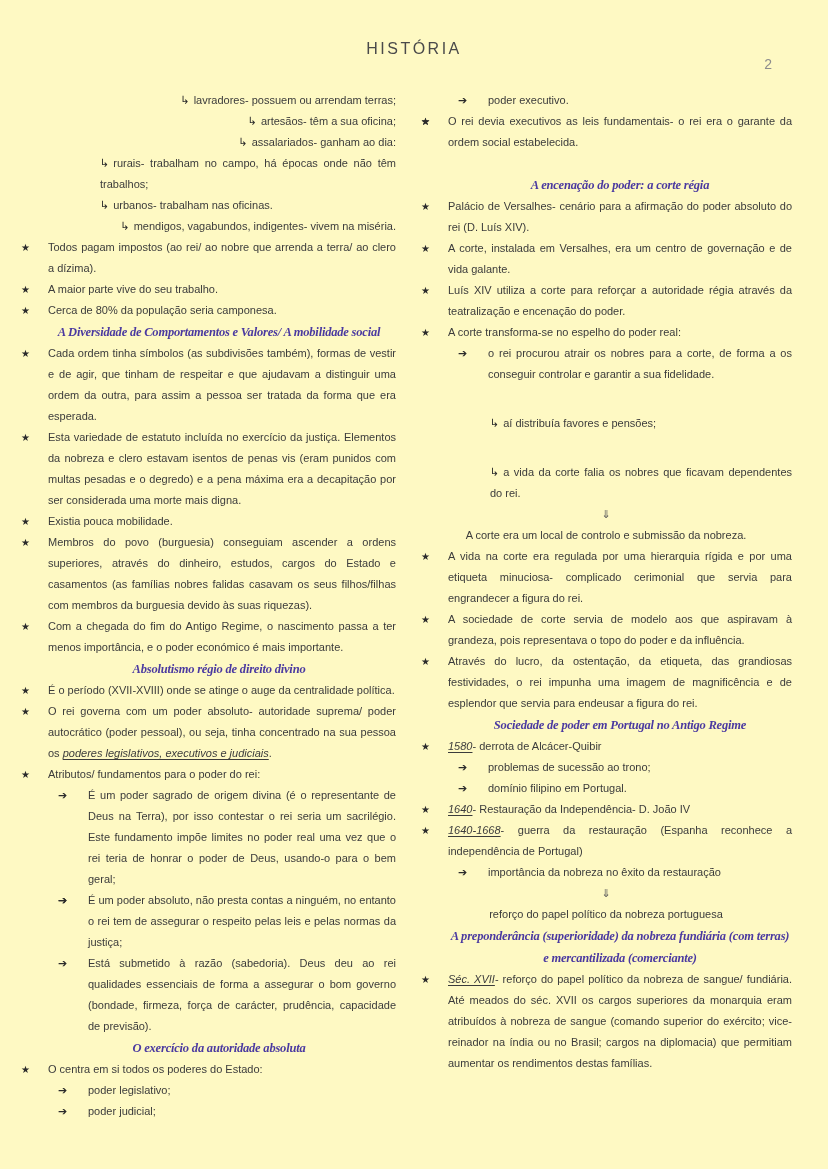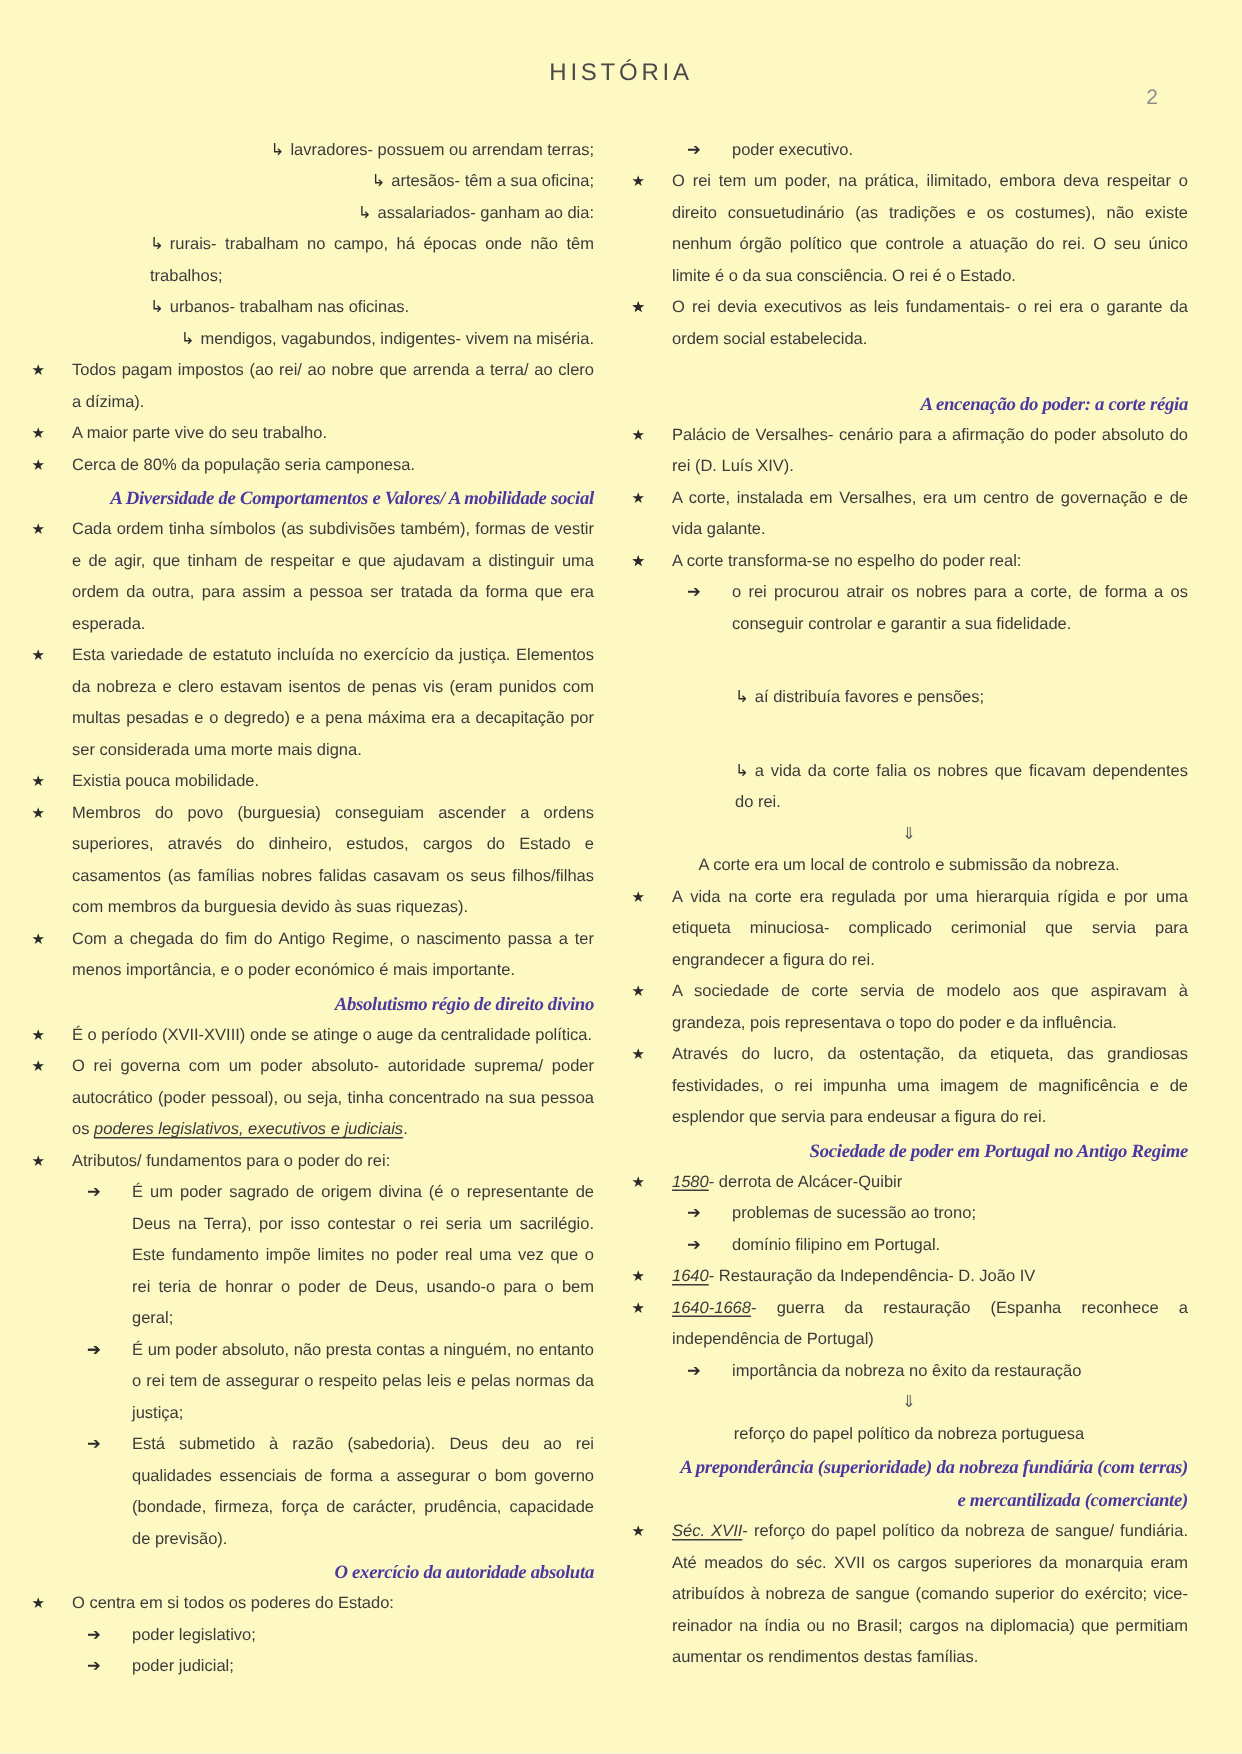--- a/index.html
+++ b/index.html
@@ -48,21 +48,21 @@
   .subarrow { padding-left:70px; text-align:justify;margin-top:28px; }
   .subarrow > .bullet { position:static; margin-right:4px; }
 
   .heading {
     font-family:"Liberation Serif","DejaVu Serif",serif;
     font-style:italic; font-weight:bold;
     font-size:12.5px; letter-spacing:-0.2px;
     line-height:22px;
     padding-left:22px;
     color:#4a39a0;
-    text-align:right;
+    text-align:center;
   }
   .col-right .heading { padding-left:28px; }
 
   .centerline { text-align:center; }
   .downline   { text-align:center; color:#5a5a5a; font-size:11px; }
   .spacer     { height:21px; }
 
   .u { text-decoration:underline; text-underline-offset:2px;font-style:italic; }
 </style>
 </head>
@@ -95,28 +95,28 @@
       <div class="item arrow"><span class="bullet">➔</span></div>
       <div class="item arrow"><span class="bullet">➔</span><span class="txt">É um poder absoluto, não presta contas a ninguém, no entanto o rei tem de assegurar o respeito pelas leis e pelas normas da justiça;</span></div>
       <div class="item arrow"><span class="bullet">➔</span><span class="txt">Está submetido à razão (sabedoria). Deus deu ao rei qualidades essenciais de forma a assegurar o bom governo (bondade, firmeza, força de carácter, prudência, capacidade de previsão).</span></div>
       <div class="heading">O exercício da autoridade absoluta</div>
       <div class="item star"><span class="bullet">★</span><span class="txt">O centra em si todos os poderes do Estado:</span></div>
       <div class="item arrow"><span class="bullet">➔</span><span class="txt">poder legislativo;</span></div>
       <div class="item arrow"><span class="bullet">➔</span><span class="txt">poder judicial;</span></div>
     </div>
   <div class="col col-right" id="col-right">
       <div class="item arrow"><span class="bullet">➔</span><span class="txt">poder executivo.</span></div>
-      <div class="item star"><span class="bullet">★</span><span class="txt">O rei tem um poder, na prática, ilimitado, embora deva respeitar o direito consuetudinário (as tradições e os costumes), não existe nenhum órgão político que controle a atuação do rei. O seu único limite é o da sua consciência. O rei é o Estado.</span></div>
+      <div class="item star"><span class="bullet">★</span></div>
       <div class="item star"><span class="bullet">★</span></div>
       <div class="item star"><span class="bullet">★</span><span class="txt">O rei devia executivos as leis fundamentais- o rei era o garante da ordem social estabelecida.</span></div>
       <div class="spacer"></div>
       <div class="heading">A encenação do poder: a corte régia</div>
       <div class="item star"><span class="bullet">★</span><span class="txt">Palácio de Versalhes- cenário para a afirmação do poder absoluto do rei (D. Luís XIV).</span></div>
       <div class="item star"><span class="bullet">★</span><span class="txt">A corte, instalada em Versalhes, era um centro de governação e de vida galante.</span></div>
-      <div class="item star"><span class="bullet">★</span></div>
+      <div class="item star"><span class="bullet">★</span><span class="txt">Luís XIV utiliza a corte para reforçar a autoridade régia através da teatralização e encenação do poder.</span></div>
       <div class="item star"><span class="bullet">★</span><span class="txt">A corte transforma-se no espelho do poder real:</span></div>
       <div class="item arrow"><span class="bullet">➔</span><span class="txt">o rei procurou atrair os nobres para a corte, de forma a os conseguir controlar e garantir a sua fidelidade.</span></div>
       <div class="item subarrow"><span class="bullet">↳</span><span class="txt">aí distribuía favores e pensões;</span></div>
       <div class="item subarrow"><span class="bullet">↳</span><span class="txt">a vida da corte falia os nobres que ficavam dependentes do rei.</span></div>
       <div class="downline">⇓</div>
       <div class="centerline">A corte era um local de controlo e submissão da nobreza.</div>
       <div class="item star"><span class="bullet">★</span><span class="txt">A vida na corte era regulada por uma hierarquia rígida e por uma etiqueta minuciosa- complicado cerimonial que servia para engrandecer a figura do rei.</span></div>
       <div class="item star"><span class="bullet">★</span><span class="txt">A sociedade de corte servia de modelo aos que aspiravam à grandeza, pois representava o topo do poder e da influência.</span></div>
       <div class="item star"><span class="bullet">★</span><span class="txt">Através do lucro, da ostentação, da etiqueta, das grandiosas festividades, o rei impunha uma imagem de magnificência e de esplendor que servia para endeusar a figura do rei.</span></div>
       <div class="heading">Sociedade de poder em Portugal no Antigo Regime</div>

